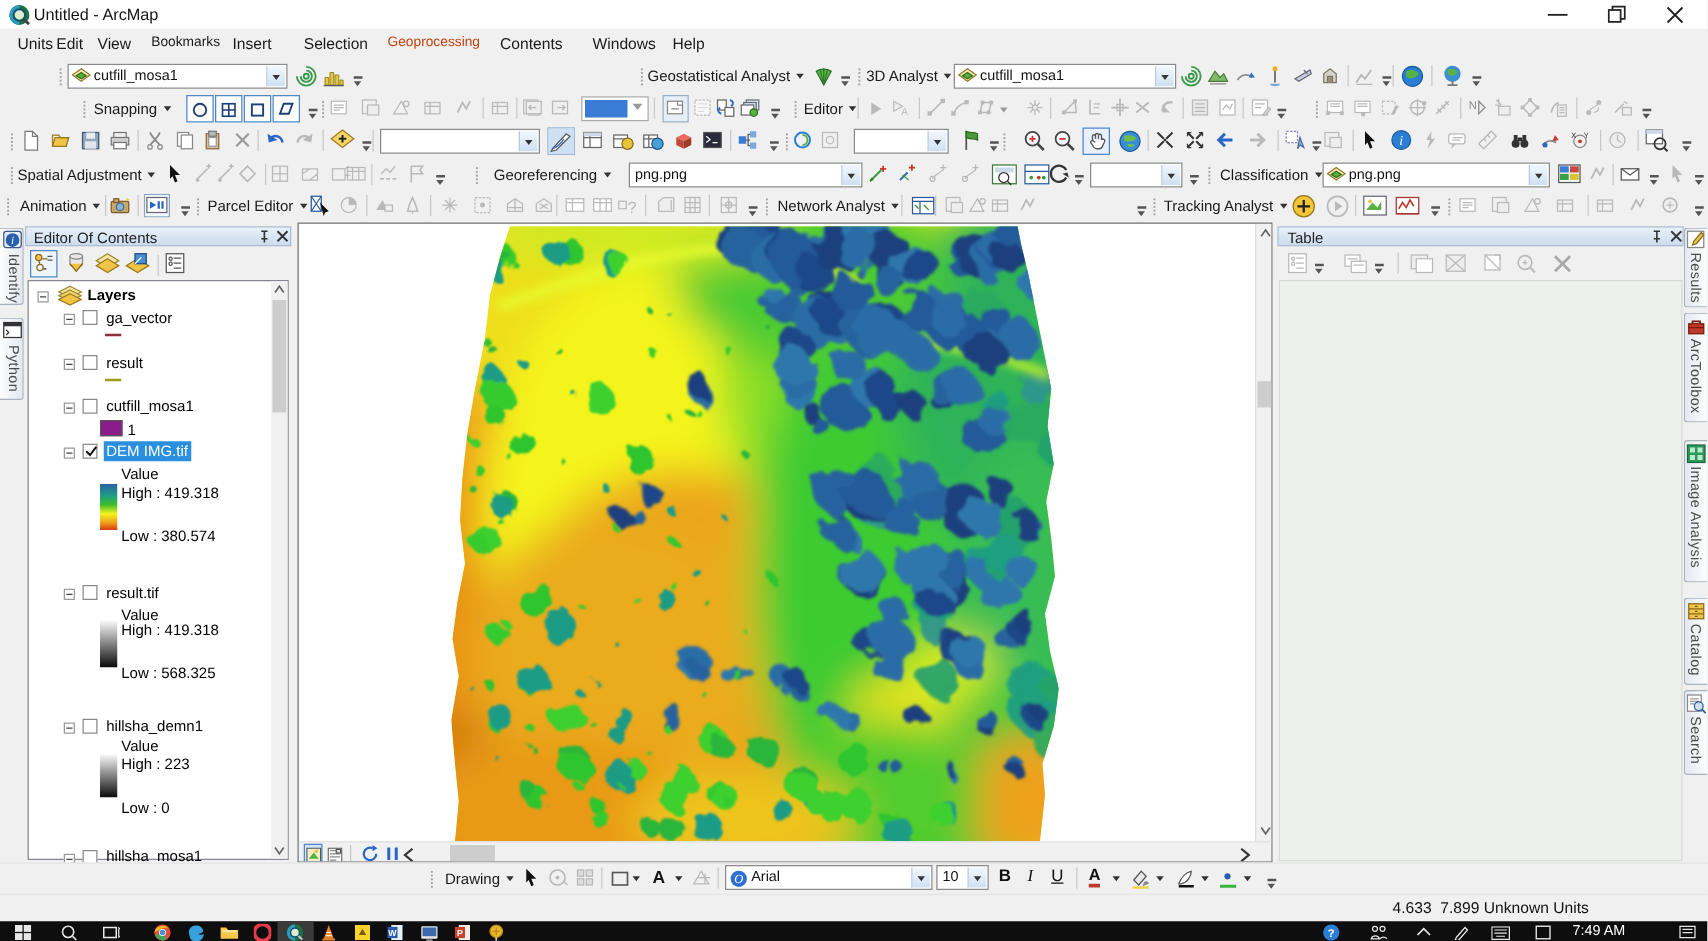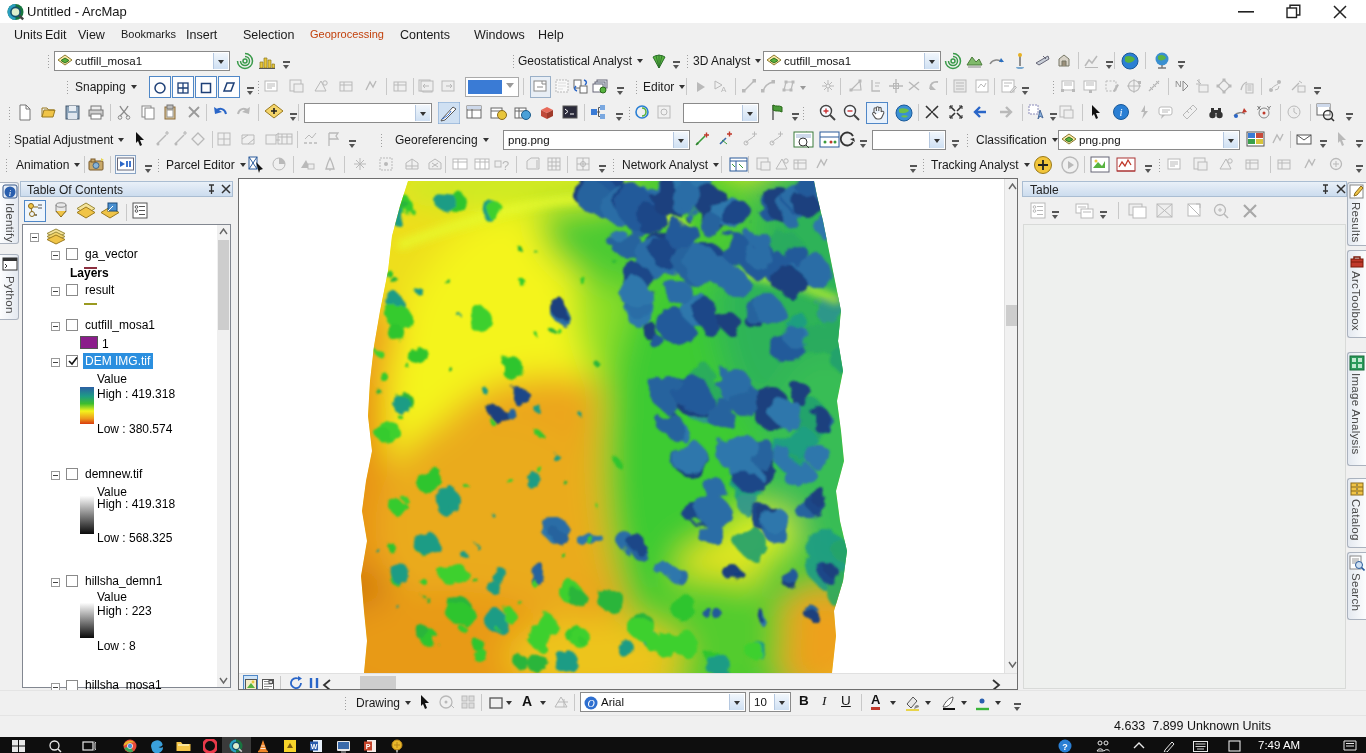--- a/index.html
+++ b/index.html
@@ -862,21 +862,21 @@
     </svg>
 <div class="vtxt" style="left:4px;top:203px">Identify</div>
 <div class="vtab" style="left:0;top:254px;width:19px;height:66px"></div>
 <svg class="abs" style="left:2px;top:257px" width="16" height="14" viewBox="0 0 16 14">
       <rect x="1" y="1" width="14" height="12" fill="#fff" stroke="#333"></rect>
       <rect x="1" y="1" width="14" height="3" fill="#333"></rect>
       <path d="M3 7l2 2-2 2" stroke="#333" fill="none"></path>
     </svg>
 <div class="vtxt" style="left:4px;top:276px">Python</div>
 <div class="phead" style="left:20px;top:181px;width:213px"></div>
-<div class="ptitle" style="left:27px;top:183px">Table Of Contents</div>
+<div class="ptitle" style="left:27px;top:183px">Editor Of Contents</div>
 <svg class="abs" style="left:206px;top:184px" width="11" height="11" viewBox="0 0 11 11">
       <path d="M5.5 1 v6 M3 1 h5 M3 7 h5 M5.5 7 v3" stroke="#333" stroke-width="1.3" fill="none"></path>
     </svg>
 <svg class="abs" style="left:221px;top:184px" width="10" height="10" viewBox="0 0 10 10">
       <path d="M1 1 l8 8 M9 1 L1 9" stroke="#333" stroke-width="1.5"></path>
     </svg>
 <div class="abs" style="left:24px;top:200px;width:22px;height:22px;border:1px solid #4f87c7;background:#eef5fc"></div>
 <svg class="abs" style="left:27px;top:203px" width="16" height="16" viewBox="0 0 16 16">
       <circle cx="4" cy="3" r="2.5" fill="#f0c447" stroke="#8a6a1a"></circle>
       <circle cx="5" cy="11" r="2.5" fill="none" stroke="#8a6a1a"></circle>
@@ -912,21 +912,21 @@
 <div class="sthumb" style="left:218px;top:240px;width:11px;height:90px"></div>
 <svg class="abs" style="left:219px;top:677px" width="9" height="8" viewBox="0 0 9 8">
       <path d="M1 1 L4.5 6 L8 1" fill="none" stroke="#666" stroke-width="1.4"></path>
     </svg>
 <div class="minus" style="left:30px;top:233px"></div>
 <svg class="abs" style="left:46px;top:228px" width="20" height="17" viewBox="0 0 20 17">
       <path d="M10 1 L19 5.5 L10 10 L1 5.5z" fill="#f5e49a" stroke="#9a8a3a"></path>
       <path d="M10 4 L19 8.5 L10 13 L1 8.5z" fill="#f2d46a" stroke="#9a8a3a"></path>
       <path d="M10 7 L19 11.5 L10 16 L1 11.5z" fill="#f0c447" stroke="#9a7a20"></path>
     </svg>
-<div class="trow" style="left:70px;top:229px;font-weight:bold;margin-top:37px;">Layers</div>
+<div class="trow" style="left:70px;top:229px;font-weight:bold;">Layers</div>
 <div class="minus" style="left:51px;top:251px"></div>
 <div class="cbox" style="left:66px;top:248px"></div>
 <div class="trow" style="left:85px;top:247px;">ga_vector</div>
 <div class="abs" style="left:84px;top:267px;width:13px;height:2px;background:#8b2f3f"></div>
 <div class="minus" style="left:51px;top:287px"></div>
 <div class="cbox" style="left:66px;top:284px"></div>
 <div class="trow" style="left:85px;top:283px;">result</div>
 <div class="abs" style="left:84px;top:303px;width:13px;height:2px;background:#9a9a20"></div>
 <div class="minus" style="left:51px;top:322px"></div>
 <div class="cbox" style="left:66px;top:319px"></div>
@@ -952,21 +952,21 @@
           <stop offset="0.85" stop-color="#ee9c1c"></stop>
           <stop offset="1" stop-color="#d93a0e"></stop>
         </linearGradient>
       </defs>
       <rect x="0" y="0" width="14" height="37" fill="url(#dem)"></rect>
     </svg>
 <div class="trow" style="left:97px;top:387px;">High : 419.318</div>
 <div class="trow" style="left:97px;top:422px;">Low : 380.574</div>
 <div class="minus" style="left:51px;top:471px"></div>
 <div class="cbox" style="left:66px;top:468px"></div>
-<div class="trow" style="left:85px;top:467px;">demnew.tif</div>
+<div class="trow" style="left:85px;top:467px;">result.tif</div>
 <div class="trow" style="left:97px;top:485px;">Value</div>
 <svg class="abs" style="left:80px;top:496px" width="14" height="38" viewBox="0 0 14 38">
       <defs>
         <linearGradient id="gry" x1="0" y1="0" x2="0" y2="1">
           <stop offset="0" stop-color="#fdfdfd"></stop>
           <stop offset="1" stop-color="#0a0a0a"></stop>
         </linearGradient>
       </defs>
       <rect x="0" y="0" width="14" height="38" fill="url(#gry)"></rect>
     </svg>
@@ -979,21 +979,21 @@
 <svg class="abs" style="left:80px;top:603px" width="14" height="35" viewBox="0 0 14 35">
       <defs>
         <linearGradient id="gry2" x1="0" y1="0" x2="0" y2="1">
           <stop offset="0" stop-color="#fdfdfd"></stop>
           <stop offset="1" stop-color="#0a0a0a"></stop>
         </linearGradient>
       </defs>
       <rect x="0" y="0" width="14" height="35" fill="url(#gry2)"></rect>
     </svg>
 <div class="trow" style="left:97px;top:604px;">High : 223</div>
-<div class="trow" style="left:97px;top:639px;">Low : 8</div>
+<div class="trow" style="left:97px;top:639px;">Low : 0</div>
 <div class="minus" style="left:51px;top:683px"></div>
 <div class="cbox" style="left:66px;top:680px"></div>
 <div class="trow" style="left:85px;top:678px;">hillsha_mosa1</div>
 <div class="abs" style="left:238px;top:178px;width:780px;height:512px;border:1px solid #6e6e6e;background:#fff;overflow:hidden">
 <div class="abs" style="left:1px;top:2px;width:766px;height:492px"><svg width="766" height="492" viewBox="0 0 766 492">
 <defs>
 <clipPath id="swath">
               <path d="M168,0 L160,25 L152,55 L148,90 L140,130 L134,165 L130,200 L128,235 L132,270 L126,300 L122,330 L127,360 L121,395 L124,430 L127,460 L124,492 L592,492 L596,455 L594,430 L603,400 L607,370 L600,340 L596,310 L604,280 L601,250 L597,220 L603,190 L598,160 L601,130 L595,100 L589,70 L583,40 L577,15 L574,0 Z"></path>
             </clipPath>
 <filter id="blobf" x="-30%" y="-30%" width="160%" height="160%">

